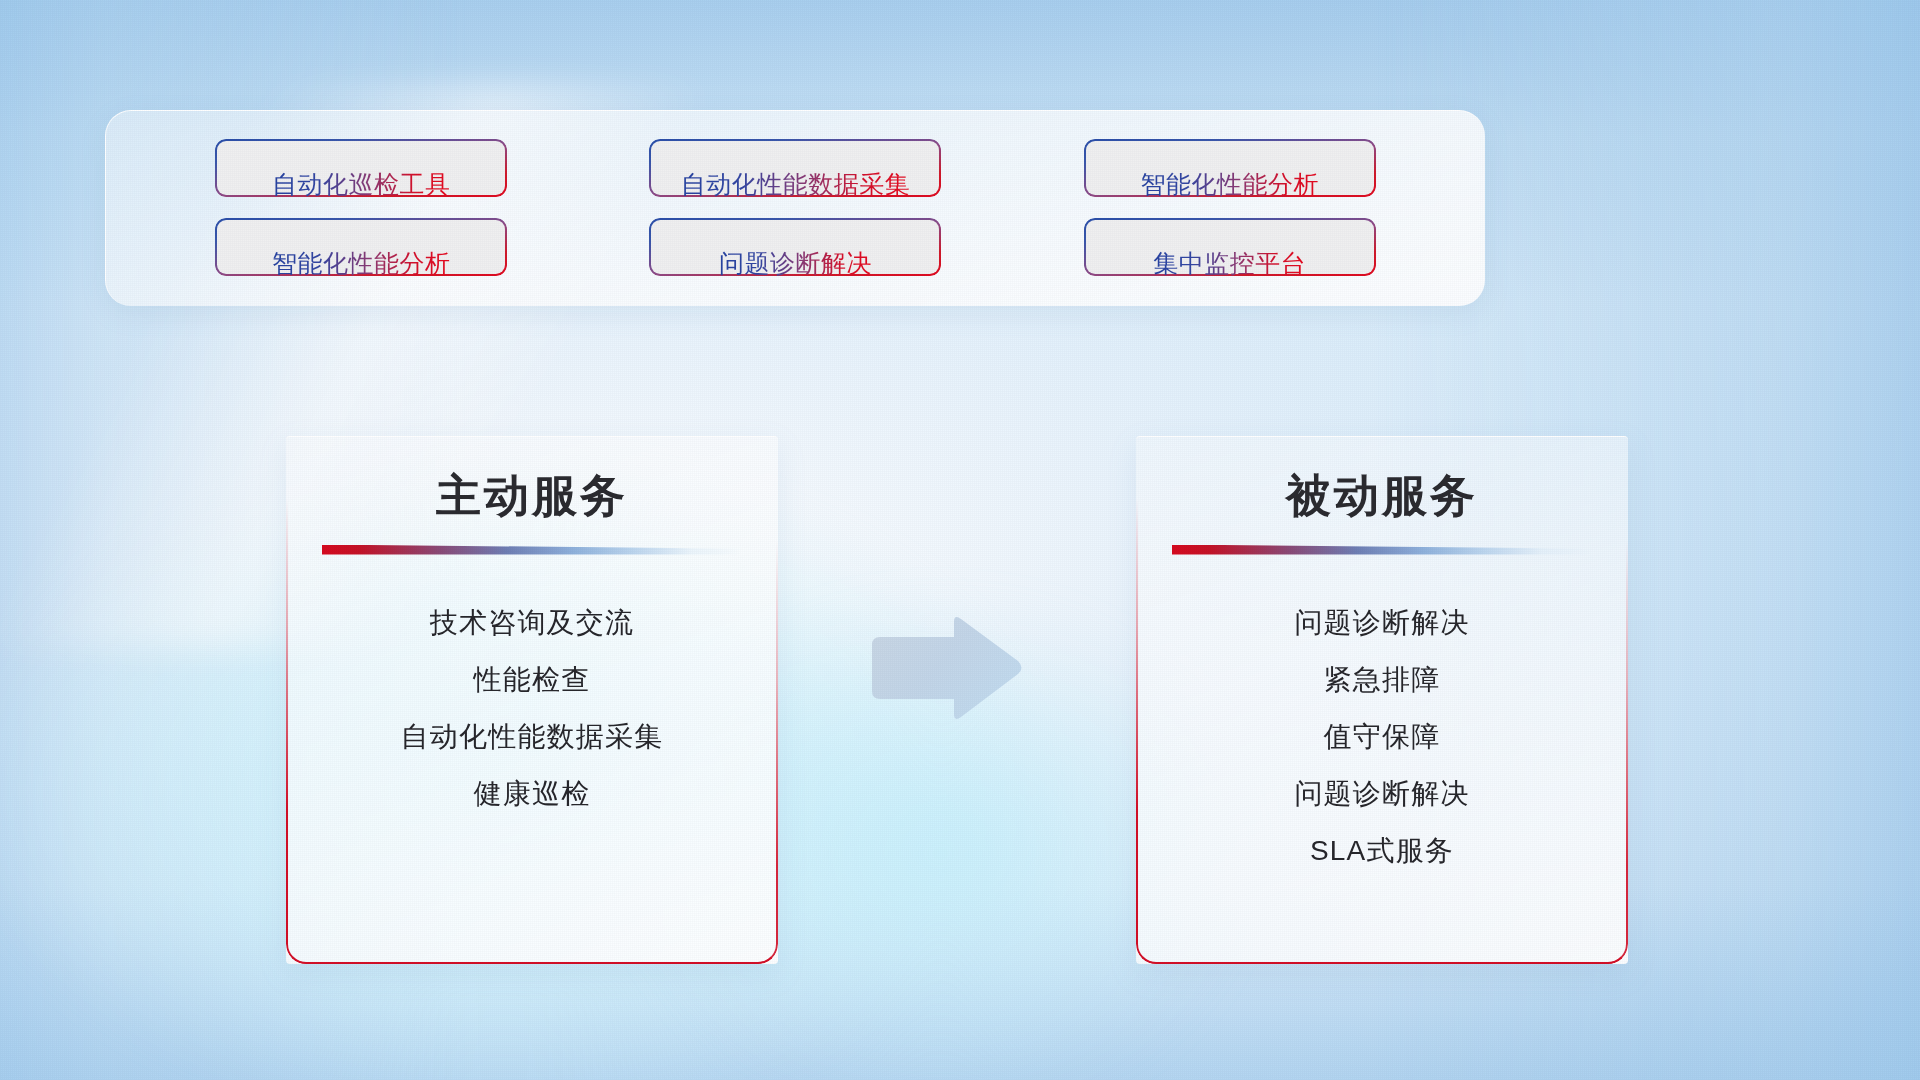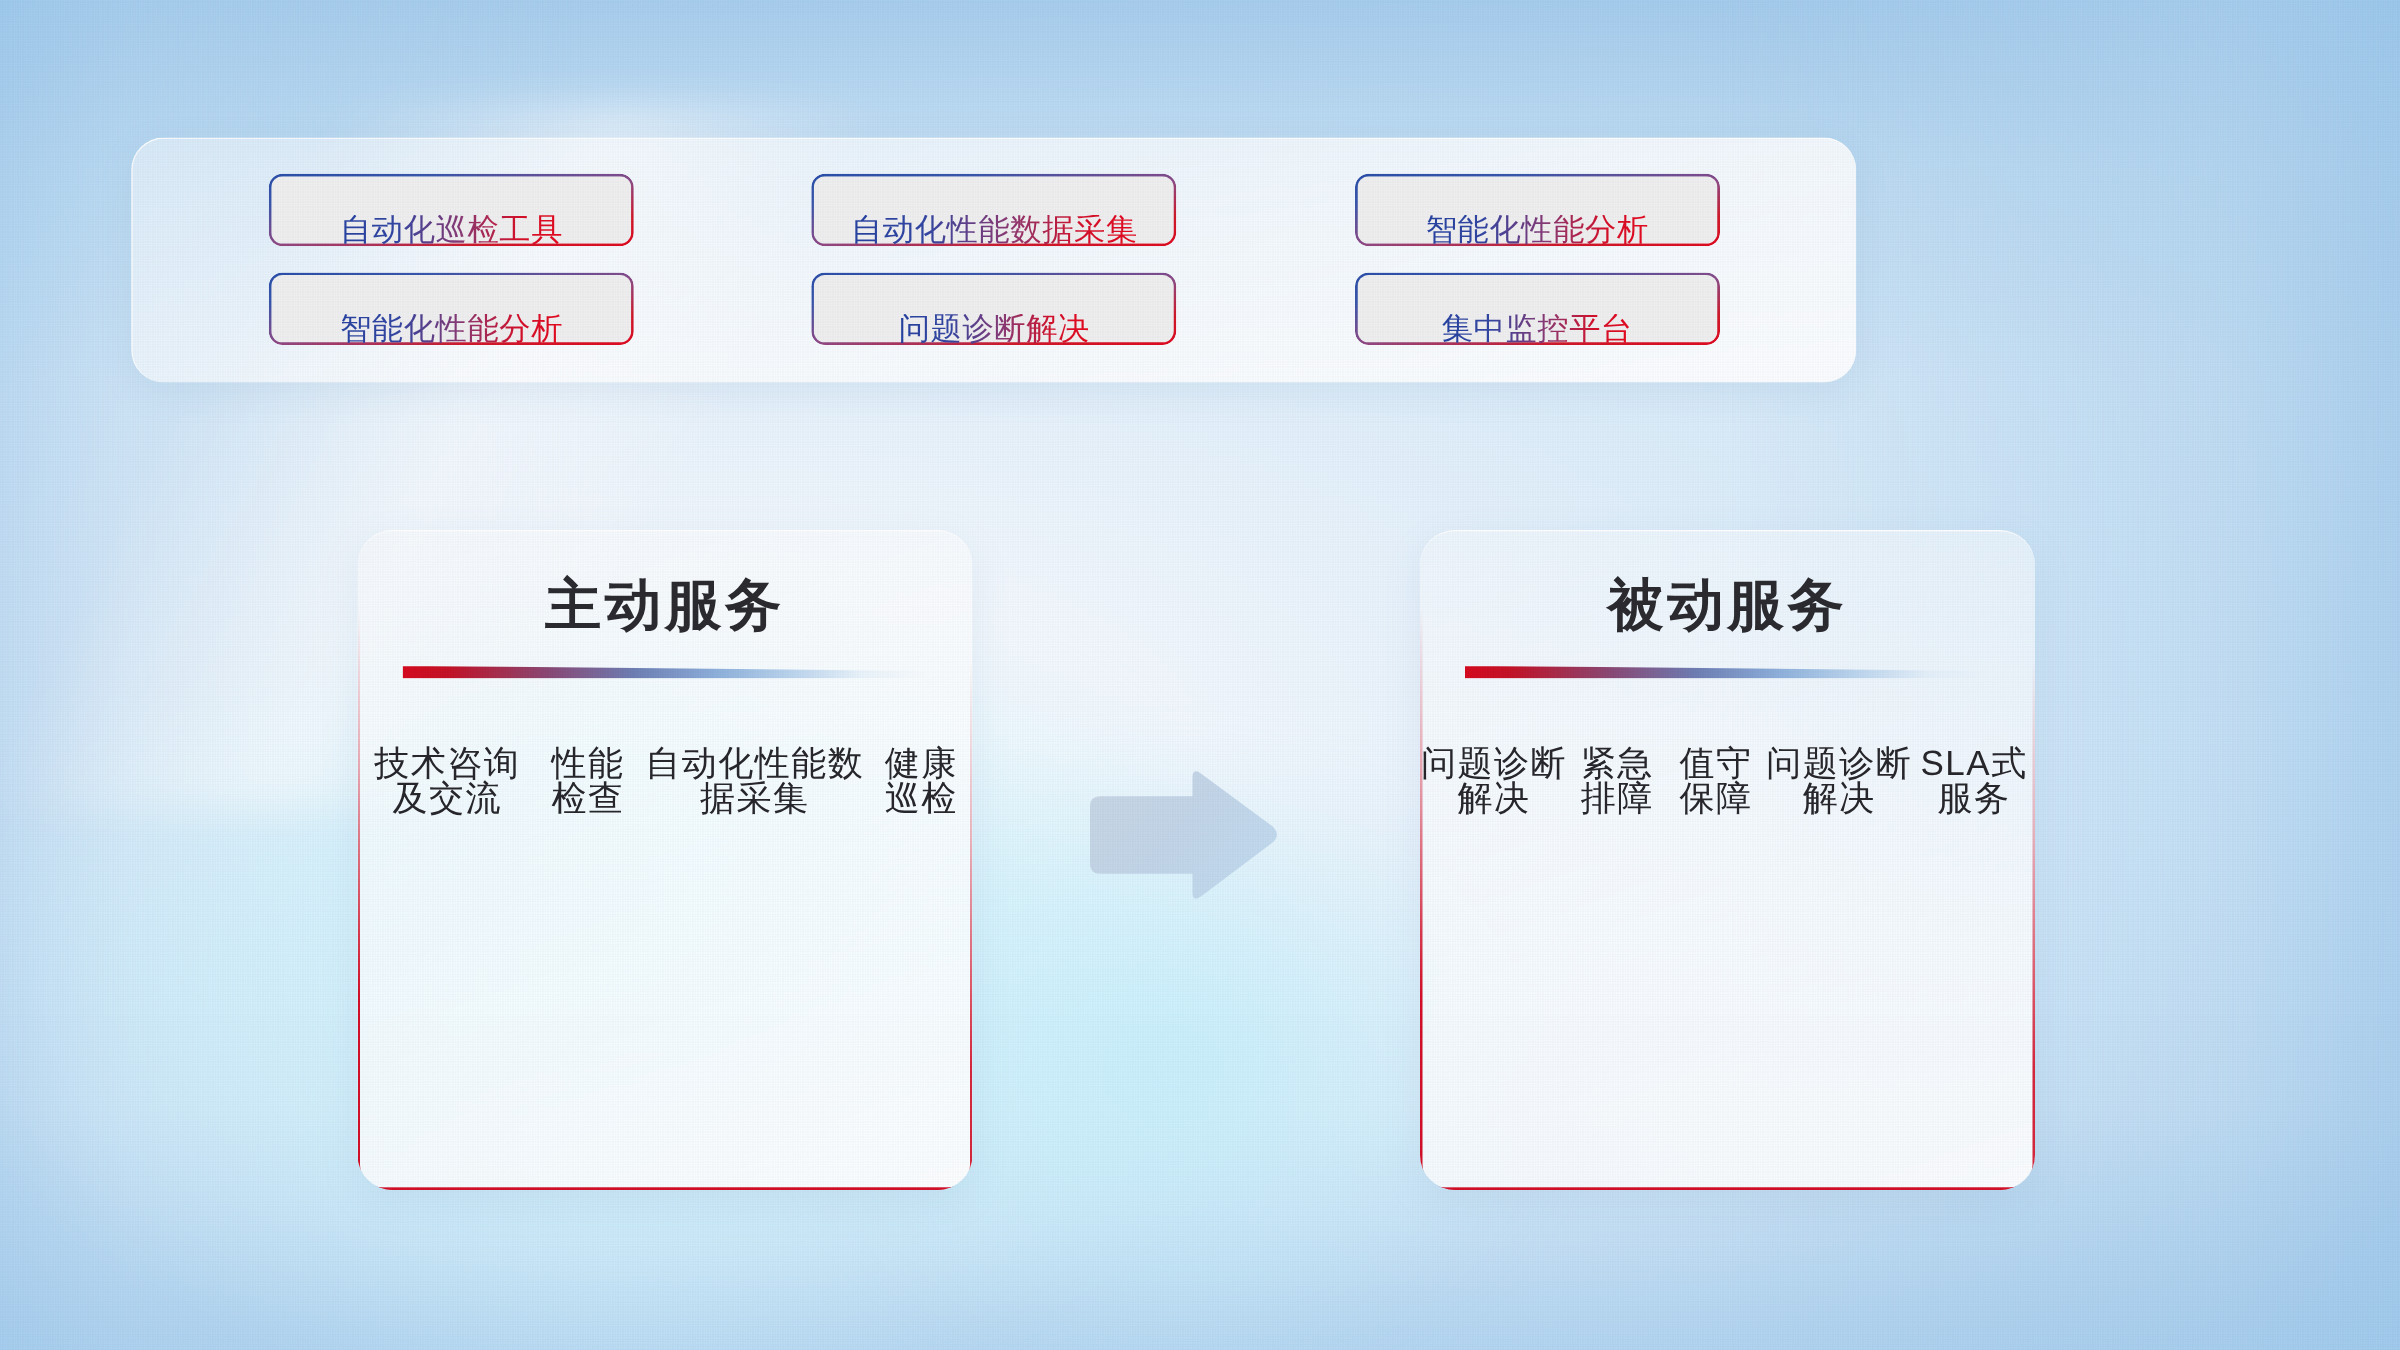--- a/index.html
+++ b/index.html
@@ -94,22 +94,22 @@
     position:relative; z-index:2;
     font-size:25px; font-weight:500; letter-spacing:.5px; line-height:1;
     background:linear-gradient(90deg,#2743a0 0%,#3447a2 26%,#8c3a73 55%,#d5112a 80%,#e60a1e 100%);
     -webkit-background-clip:text; background-clip:text;
     color:transparent; -webkit-text-fill-color:transparent;
     white-space:nowrap;
   }
 
   
   .panel{
-    position:absolute; top:424px; width:492px; height:528px;
-    border-radius:28px;
+    position:absolute; top:436px; width:492px; height:528px;
+    border-radius:4px;
     background:linear-gradient(160deg, rgba(255,255,255,.30) 0%, rgba(255,255,255,.62) 40%, rgba(255,255,255,.94) 100%);
     border-top:1.5px solid rgba(255,255,255,.95);
     box-shadow:0 10px 30px rgba(120,160,200,.13);
     z-index:3;
     overflow:hidden;
   }
   #panel-left{ left:286px; }
   #panel-right{ left:1136px; }
   .panel-redline{
     position:absolute; left:0; bottom:0; width:100%; height:100%;
@@ -140,21 +140,21 @@
     margin:24px auto 0 auto;
     width:420px; height:10px;
   }
   .divider{
     position:absolute; left:0; top:0; width:100%; height:10px;
     background:linear-gradient(90deg,#d70a1e 0%,#c41327 9%,#8a4a76 28%,#6f7fb4 44%,#8fb2dc 60%,#bcd6ee 74%,rgba(214,232,246,.35) 88%,rgba(255,255,255,0) 100%);
     clip-path:polygon(0% 0%, 100% 42%, 100% 100%, 0% 100%);
   }
   .panel-list{
     margin-top:40px;
-    display:flex; gap:0;
+    display:flex; flex-direction:column; gap:0;
   }
   .panel-item{
     text-align:center;
     font-size:28px; color:#27272b; font-weight:400;
     letter-spacing:1.2px;
     line-height:1; padding:14px 0 15px 0;
   }
 
   
   #flow-arrow{

